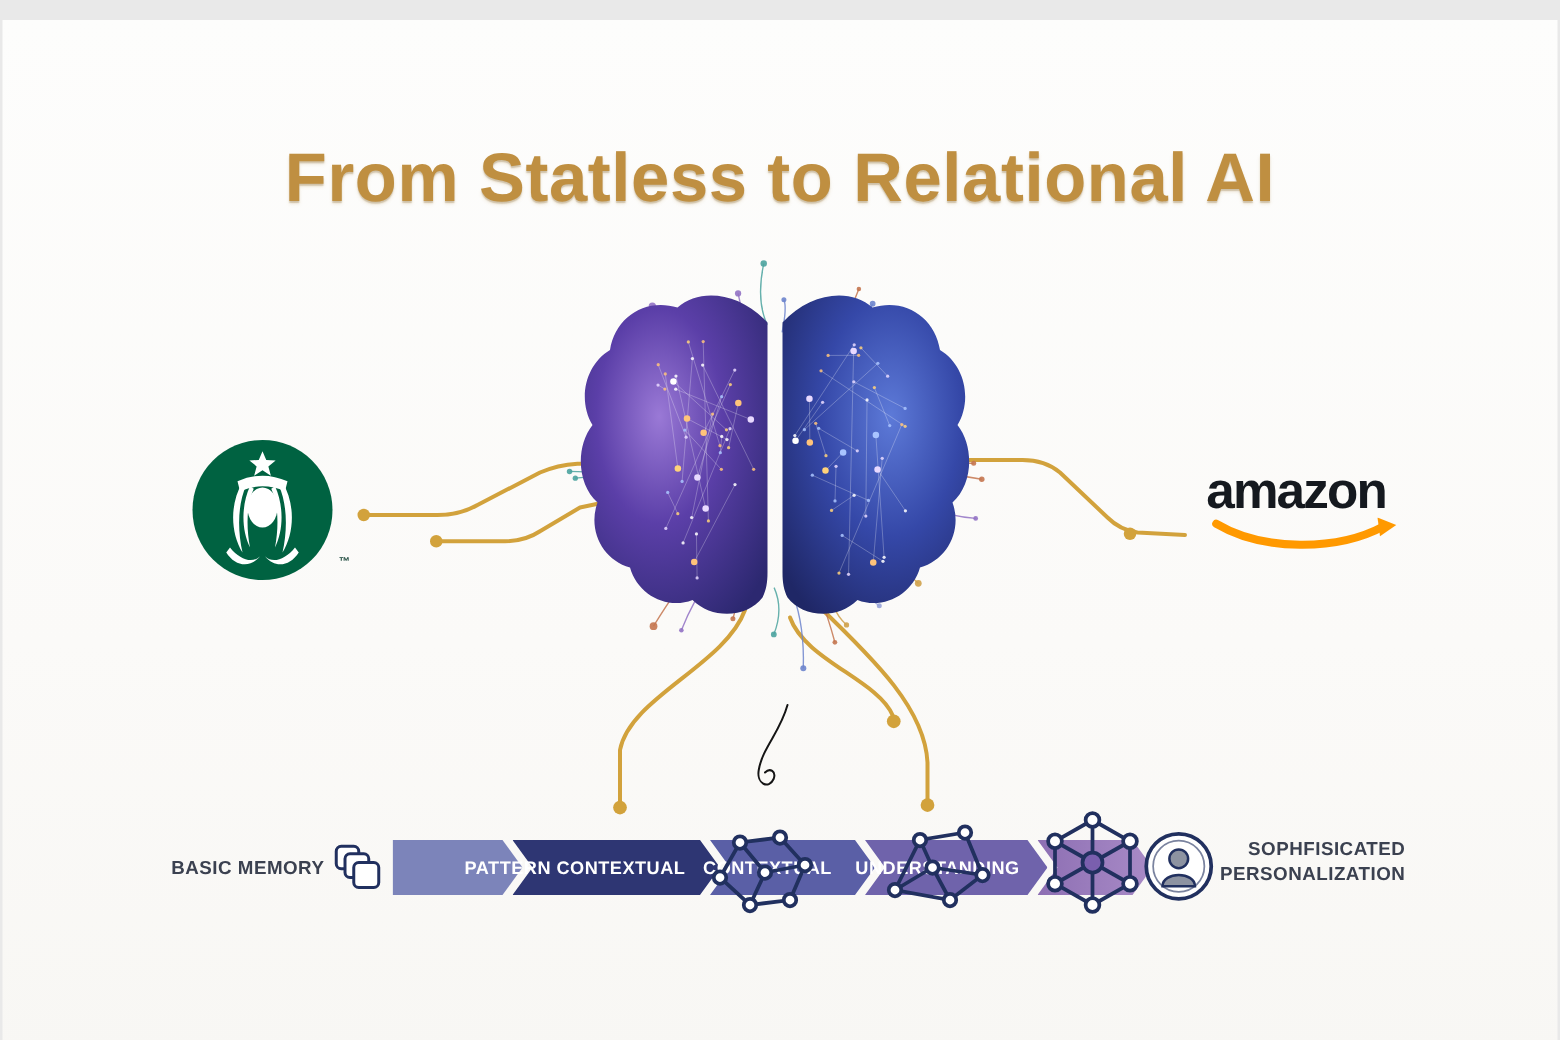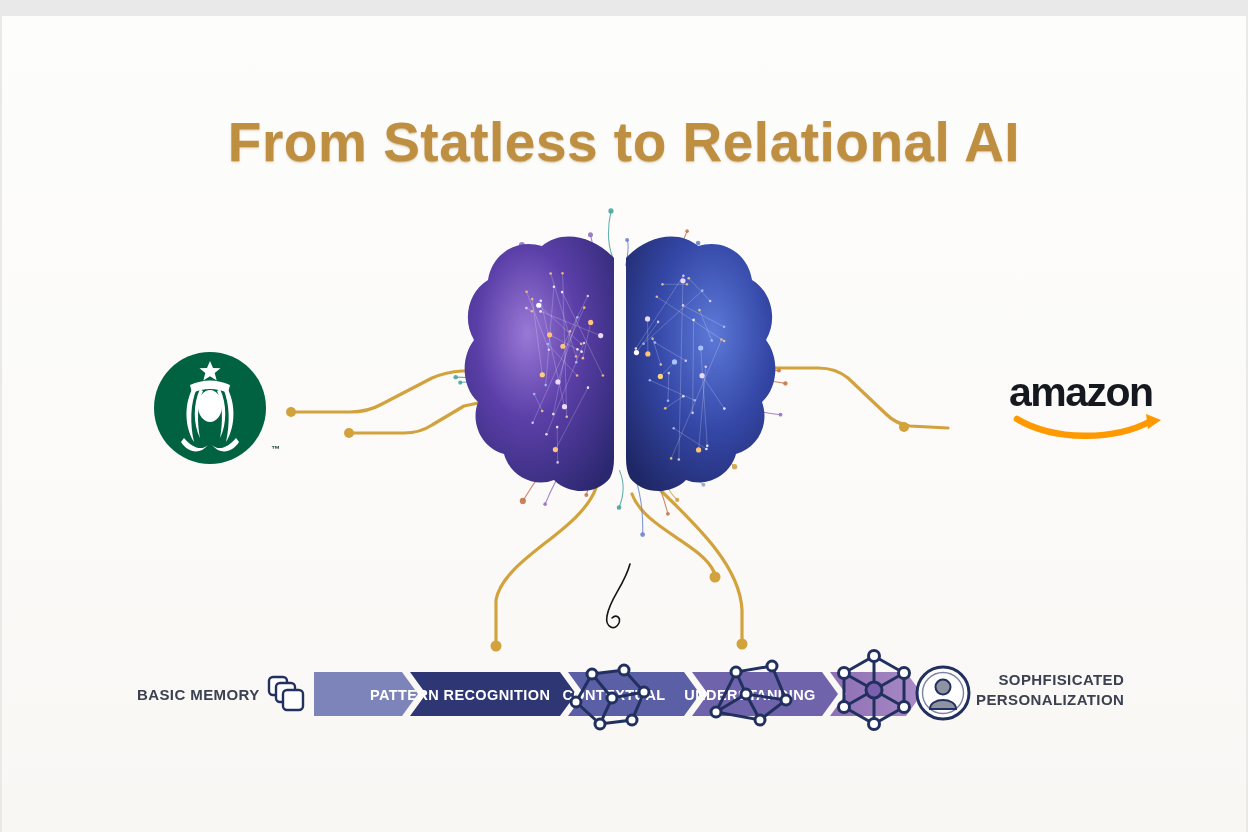--- a/index.html
+++ b/index.html
@@ -293,39 +293,39 @@
         <path d="M50,41 C43,56 43,76 50,90 C47,74 47,56 53,43 Z"></path>
         <path d="M76,38 C86,54 86,78 76,94 C80,76 80,56 73,40 Z"></path>
         <path d="M70,41 C77,56 77,76 70,90 C73,74 73,56 67,43 Z"></path>
         <path d="M34,90 C42,100 52,103 58,97 C50,107 38,105 31,94 Z"></path>
         <path d="M86,90 C78,100 68,103 62,97 C70,107 82,105 89,94 Z"></path>
       </g>
     </svg>
     <span class="tm">™</span>
   </div>
 
-  <div class="abs" style="left:1007px; top:356px; width:170px; height:70px;">
+  <div class="abs" style="left:963px; top:356px; width:170px; height:70px;">
     <div class="amazon-word">amazon</div>
     <svg width="160" height="30" viewBox="0 0 160 30" style="margin-top:1px;">
       <path d="M8,5 C45,27 105,27 142,7" stroke="#ff9900" stroke-width="6.5" fill="none" stroke-linecap="round"></path>
       <path d="M137,0 L152,6 L139,15 Z" fill="#ff9900"></path>
     </svg>
   </div>
 
   <svg class="abs" style="left:596px; top:546px;" width="46" height="80" viewBox="0 0 46 80">
     <path d="M32,2 C26,24 12,36 9,54 C7,65 17,70 21,61 C23,55 18,52 14,56" stroke="#151515" stroke-width="1.6" fill="none" stroke-linecap="round"></path>
   </svg>
 
   <div class="stage first" style="left: 312px; width: 104px; background: rgb(124, 132, 186);"></div>
   <div class="stage" style="left: 408px; width: 166px; background: rgb(46, 54, 115);"></div>
   <div class="stage" style="left: 566px; width: 132px; background: rgb(90, 95, 166);"></div>
   <div class="stage" style="left: 690px; width: 146px; background: rgb(111, 99, 171);"></div>
   <div class="stage" style="left: 828px; width: 92px; background: linear-gradient(90deg, rgb(141, 111, 179), rgb(169, 139, 199));"></div>
 
-  <div class="stage-label" style="left:368px; width:180px;">PATTERN RECOGNITION</div>
+  <div class="stage-label" style="left:368px; width:180px;">PATTERN CONTEXTUAL</div>
   <div class="stage-label" style="left:548px; width:128px;">CONTEXTUAL</div>
   <div class="stage-label" style="left:682px; width:132px;">UNDERSTANDING</div>
 
   <div class="side-label" style="left:135px; top:670px;">BASIC MEMORY</div>
   <div class="side-label" style="left:974px; top:654px; line-height:20px;">
     <div>SOPHFISICATED</div>
     <div>PERSONALIZATION</div>
   </div>
 
   <svg class="abs" style="left:262px; top:656px;" width="46" height="46" viewBox="0 0 46 46">

